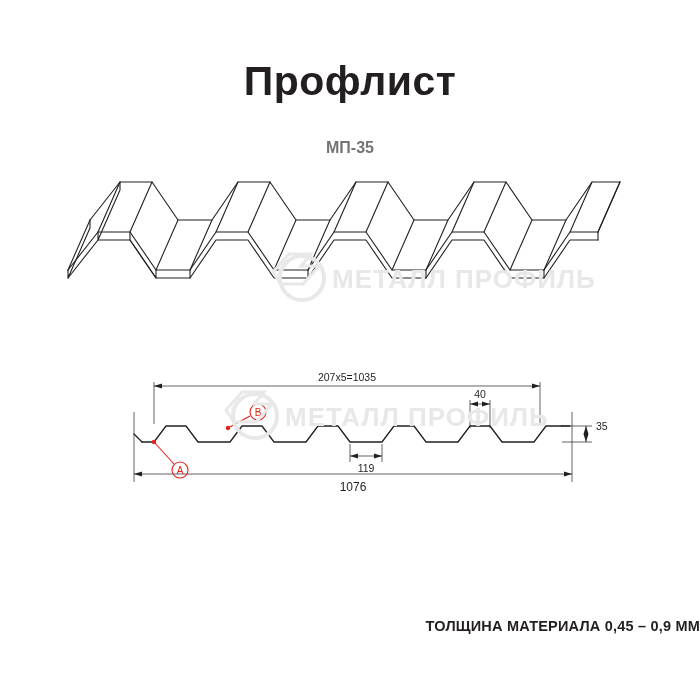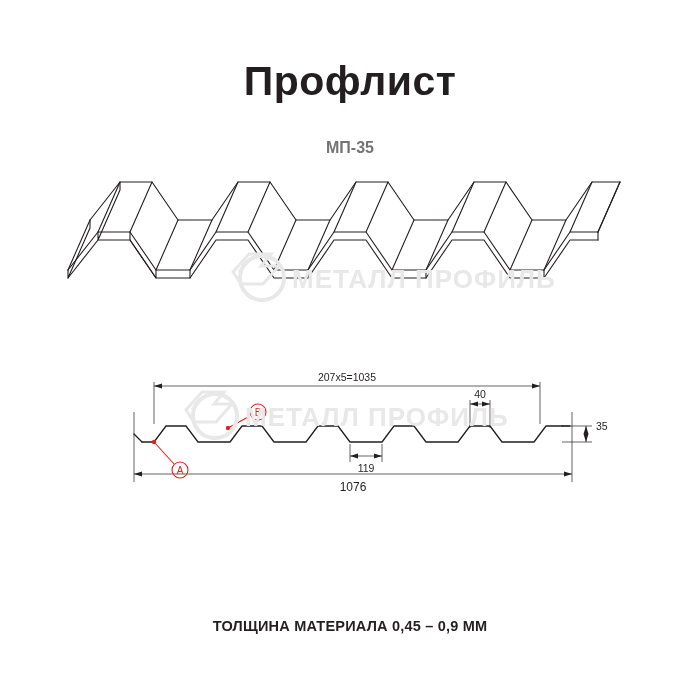--- a/index.html
+++ b/index.html
@@ -40,21 +40,21 @@
     font-size: 16px;
     font-weight: bold;
     color: #737373;
     margin-top: 36px;
   }
   .footnote {
     position: absolute;
     top: 618px;
     left: 0;
     width: 700px;
-    text-align: center;
+    text-align: right;
     font-size: 14.5px;
     font-weight: bold;
     letter-spacing: 0.2px;
     color: #231f20;
   }
   
   .iso-wrap {
     position: absolute;
     top: 160px;
     left: 60px;
@@ -65,20 +65,21 @@
     position: absolute;
     top: 352px;
     left: 110px;
     width: 500px;
     height: 160px;
   }
   .wm-wrap {
     position: absolute;
     inset: 0;
     pointer-events: none;
+    margin-left: 40px;
   }
   svg { display: block; }
   .wm-text {
     font-family: "Liberation Sans", sans-serif;
     font-weight: bold;
     fill: #e8e8e8;
     letter-spacing: 1px;
   }
   .dim-text {
     font-family: "Liberation Sans", sans-serif;

